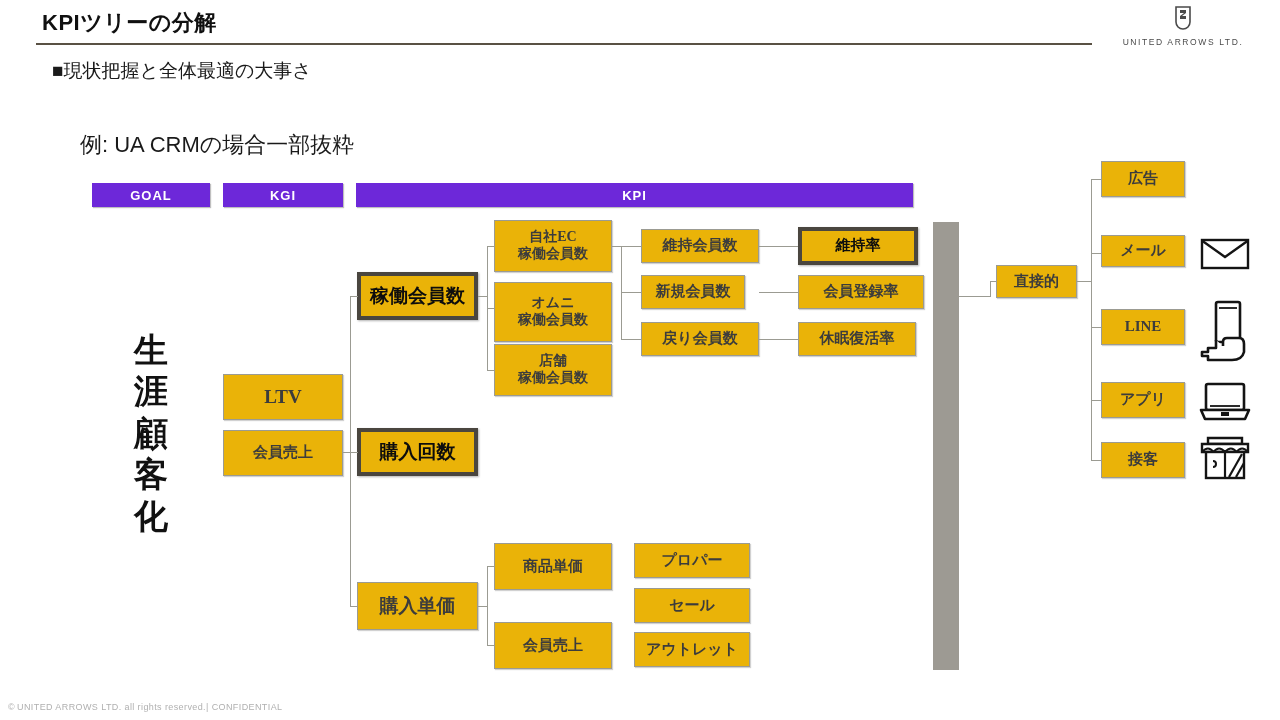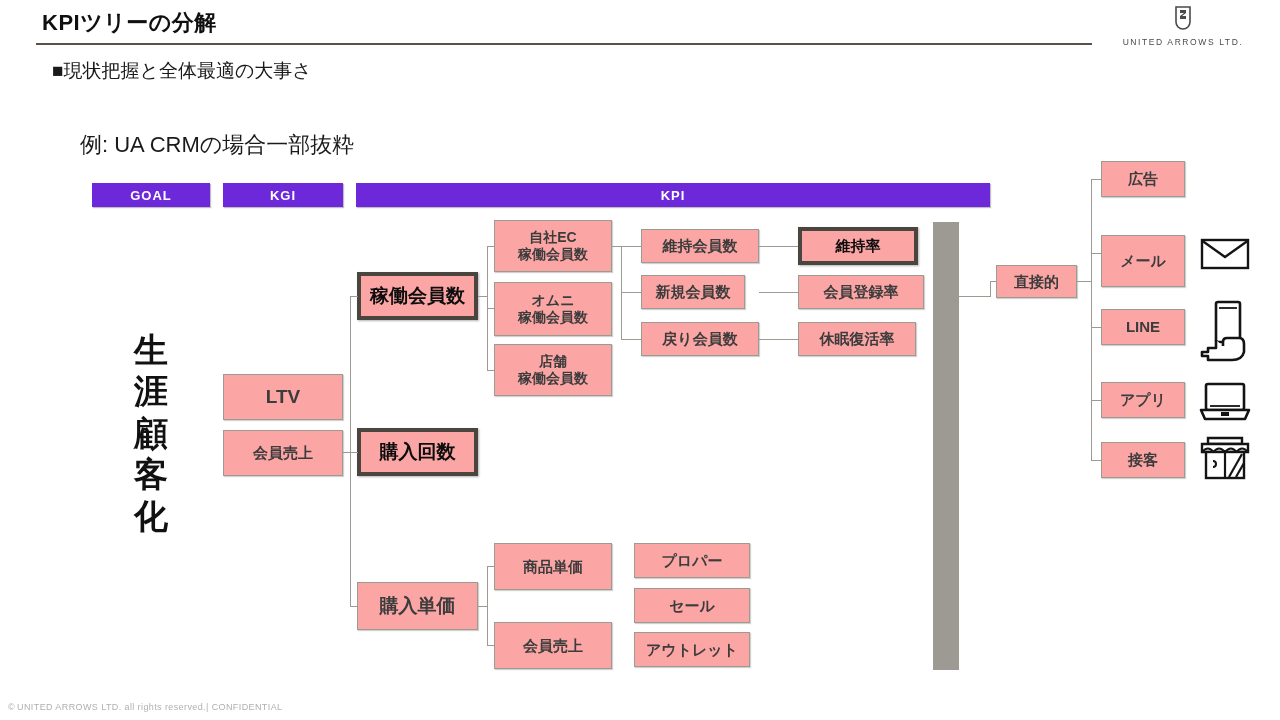--- a/index.html
+++ b/index.html
@@ -32,38 +32,39 @@
 
   
   .colbar{
     position:absolute;height:24px;background:#6d28d9;
     color:#ffffff;font-size:13px;font-weight:bold;letter-spacing:1px;
     display:flex;align-items:center;justify-content:center;
     box-shadow:1px 1px 1px rgba(0,0,0,.25);
   }
   .colbar.goal{left:92px;top:183px;width:118px;}
   .colbar.kgi{left:223px;top:183px;width:120px;}
-  .colbar.kpi{left:356px;top:183px;width:634px;}
+  .colbar.kpi{left:356px;top:183px;width:557px;}
 
   
   .goal-vertical{
     position:absolute;left:120px;top:330px;width:62px;
     font-size:34px;font-weight:bold;color:#111;line-height:1.22;
     text-align:center;
   }
   .goal-vertical span{display:block;}
 
   
   .node{
     position:absolute;box-sizing:border-box;
-    background:#fca5a5;border:1px solid #9b9b92;
+    background:#eab308;border:1px solid #9b9b92;
     display:flex;align-items:center;justify-content:center;
     text-align:center;color:#3c3c3c;font-size:15px;font-weight:bold;
     line-height:1.18;
     box-shadow:1px 1px 1px rgba(0,0,0,.18);
+    font-family:Liberation Serif, serif;
   }
   .node.strong{
     border:4px solid #4a463f;color:#0d0d0d;box-shadow:1px 1px 2px rgba(0,0,0,.3);
   }
   .node.big{font-size:19px;}
   .node.two-line{font-size:14px;}
 
   
   .ln{position:absolute;background:#9b9b92;}
   .ln.h{height:1px;}
@@ -128,21 +129,21 @@
   <div class="ln h" style="left:350px;top:296px;width:8px;"></div>
   <div class="ln h" style="left:350px;top:452px;width:8px;"></div>
   <div class="ln h" style="left:350px;top:606px;width:8px;"></div>
 
   <div class="node two-line" style="left:494px;top:220px;width:118px;height:52px;">
     <div>
       <div>自社EC</div>
       <div>稼働会員数</div>
     </div>
   </div>
-  <div class="node two-line" style="left:494px;top:282px;width:118px;height:54px;">
+  <div class="node two-line" style="left:494px;top:282px;width:118px;height:60px;">
     <div>
       <div>オムニ</div>
       <div>稼働会員数</div>
     </div>
   </div>
   <div class="node two-line" style="left:494px;top:344px;width:118px;height:52px;">
     <div>
       <div>店舗</div>
       <div>稼働会員数</div>
     </div>
@@ -186,21 +187,21 @@
 
   <div class="grey-bar"></div>
 
   <div class="node" style="left:996px;top:265px;width:81px;height:33px;">直接的</div>
 
   <div class="ln h" style="left:959px;top:296px;width:32px;"></div>
   <div class="ln v" style="left:990px;top:281px;height:16px;"></div>
   <div class="ln h" style="left:990px;top:281px;width:6px;"></div>
 
   <div class="node" style="left:1101px;top:161px;width:84px;height:36px;">広告</div>
-  <div class="node" style="left:1101px;top:235px;width:84px;height:52px;">メール</div>
+  <div class="node" style="left:1101px;top:235px;width:84px;height:32px;">メール</div>
   <div class="node" style="left:1101px;top:309px;width:84px;height:36px;">LINE</div>
   <div class="node" style="left:1101px;top:382px;width:84px;height:36px;">アプリ</div>
   <div class="node" style="left:1101px;top:442px;width:84px;height:36px;">接客</div>
 
   <div class="ln h" style="left:1077px;top:281px;width:15px;"></div>
   <div class="ln v" style="left:1091px;top:179px;height:281px;"></div>
   <div class="ln h" style="left:1091px;top:179px;width:10px;"></div>
   <div class="ln h" style="left:1091px;top:253px;width:10px;"></div>
   <div class="ln h" style="left:1091px;top:327px;width:10px;"></div>
   <div class="ln h" style="left:1091px;top:400px;width:10px;"></div>

